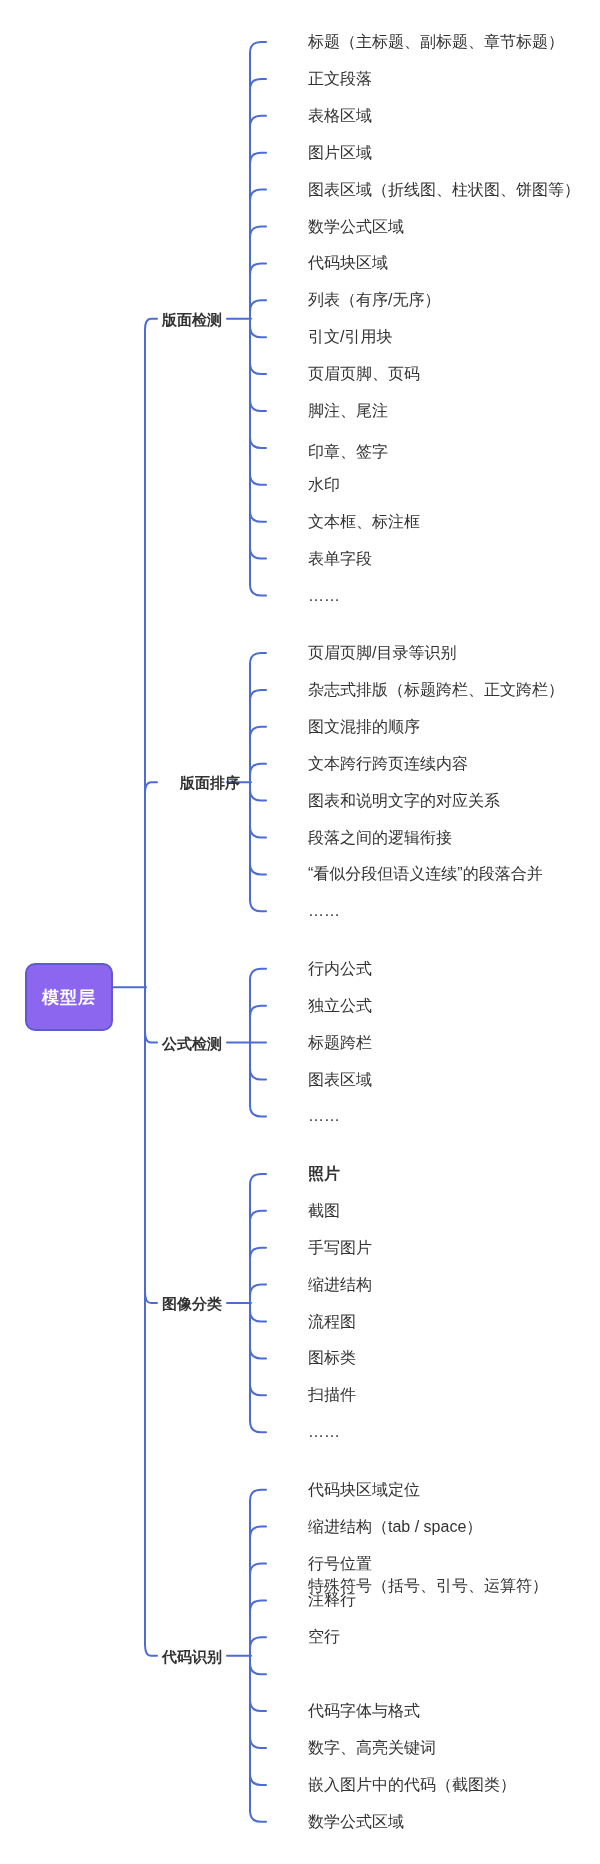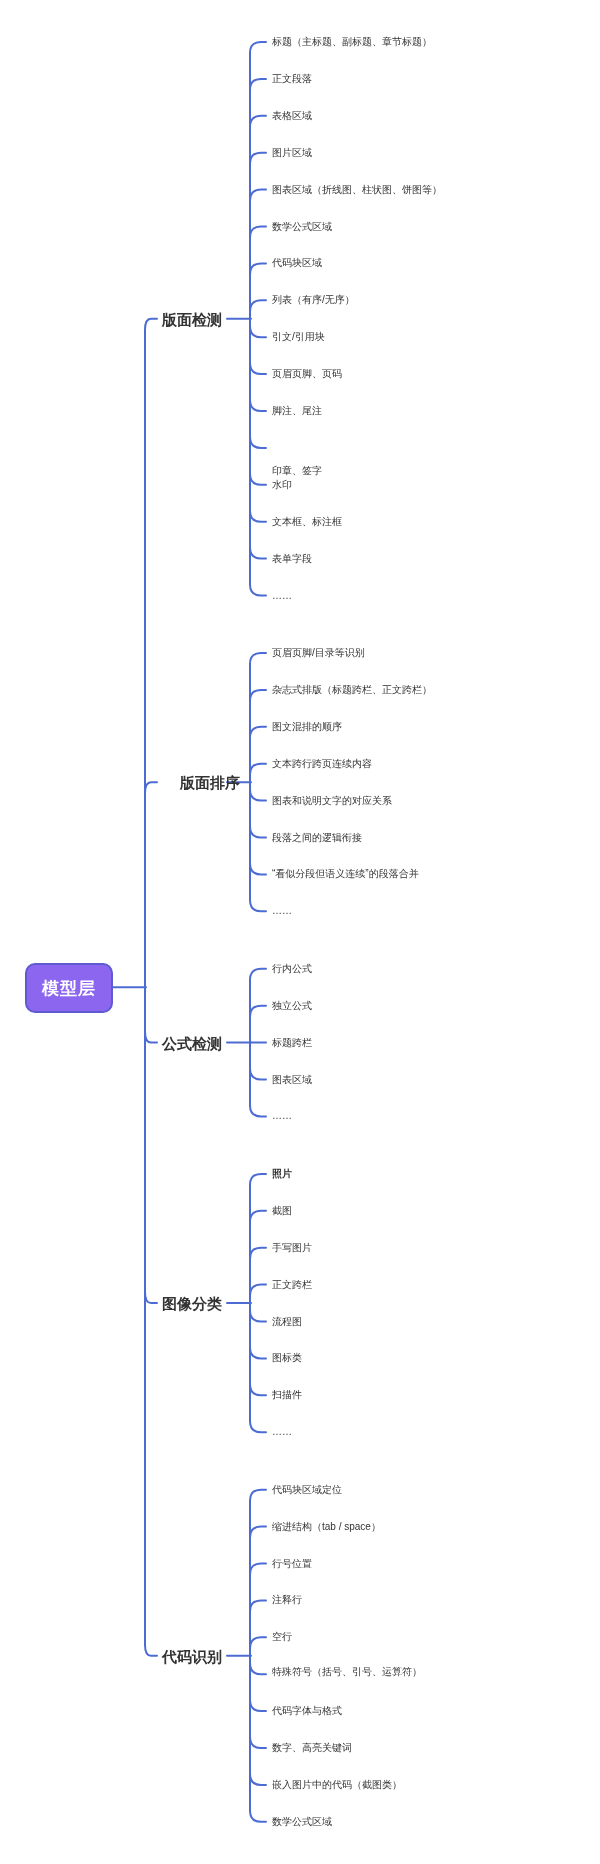--- a/index.html
+++ b/index.html
@@ -9,25 +9,25 @@
     --root-border:#5E5BD0;
     --root-text:#FFFFFF;
     --bg:#FFFFFF;
   }
   html,body{margin:0;padding:0;background:var(--bg);}
   body{width:600px;height:1864px;position:relative;overflow:hidden;
        font-family:"Liberation Sans",sans-serif;}
   #canvas{position:absolute;left:0;top:0;width:600px;height:1864px;}
   #links{position:absolute;left:0;top:0;}
   #links path{stroke:var(--line);stroke-width:2;fill:none;stroke-linecap:round;}
-  .leaf{position:absolute;transform:translateY(-50%);font-size:10px;line-height:1;
-        color:var(--text);white-space:nowrap;}
+  .leaf{position:absolute;transform:translateY(-50%);font-size:16px;line-height:1;
+        color:var(--text);white-space:nowrap;margin-left:36px;}
   .branch-label{position:absolute;transform:translateY(-50%);font-size:15px;line-height:1;
         font-weight:600;color:var(--text);white-space:nowrap;}
-  #root-node{position:absolute;left:25px;top:963px;width:88px;height:50px;
+  #root-node{position:absolute;left:25px;top:963px;width:88px;height:68px;
         box-sizing:border-box;border-radius:10px;
         background:var(--root-fill);border:2px solid var(--root-border);
         display:flex;align-items:center;justify-content:center;}
   #root-node span{font-size:17px;font-weight:bold;color:var(--root-text);letter-spacing:1px;}
 </style>
 </head>
 <body>
 
 <div id="canvas">
   <svg id="links" width="600" height="1864">
@@ -105,21 +105,21 @@
       <div class="leaf" style="left: 272px; top: 78.9px;">正文段落</div>
       <div class="leaf" style="left: 272px; top: 115.8px;">表格区域</div>
       <div class="leaf" style="left: 272px; top: 152.7px;">图片区域</div>
       <div class="leaf" style="left: 272px; top: 189.6px;">图表区域（折线图、柱状图、饼图等）</div>
       <div class="leaf" style="left: 272px; top: 226.5px;">数学公式区域</div>
       <div class="leaf" style="left: 272px; top: 263.4px;">代码块区域</div>
       <div class="leaf" style="left: 272px; top: 300.3px;">列表（有序/无序）</div>
       <div class="leaf" style="left: 272px; top: 337.2px;">引文/引用块</div>
       <div class="leaf" style="left: 272px; top: 374.1px;">页眉页脚、页码</div>
       <div class="leaf" style="left: 272px; top: 411px;">脚注、尾注</div>
-      <div class="leaf" style="left: 272px; top: 471px; text-align: center;">印章、签字</div>
+      <div class="leaf" style="left: 272px; top: 452px; text-align: center;">印章、签字</div>
       <div class="leaf" style="left: 272px; top: 484.8px;">水印</div>
       <div class="leaf" style="left: 272px; top: 521.7px;">文本框、标注框</div>
       <div class="leaf" style="left: 272px; top: 558.6px;">表单字段</div>
       <div class="leaf" style="left: 272px; top: 595.5px;">……</div>
       <div class="branch-label" style="left: 180px; top: 782.15px;">版面排序</div>
       <div class="leaf" style="left: 272px; top: 653px;">页眉页脚/目录等识别</div>
       <div class="leaf" style="left: 272px; top: 689.9px;">杂志式排版（标题跨栏、正文跨栏）</div>
       <div class="leaf" style="left: 272px; top: 726.8px;">图文混排的顺序</div>
       <div class="leaf" style="left: 272px; top: 763.7px;">文本跨行跨页连续内容</div>
       <div class="leaf" style="left: 272px; top: 800.6px;">图表和说明文字的对应关系</div>
@@ -129,30 +129,30 @@
       <div class="branch-label" style="left: 162px; top: 1042.6px;">公式检测</div>
       <div class="leaf" style="left: 272px; top: 968.8px;">行内公式</div>
       <div class="leaf" style="left: 272px; top: 1005.7px;">独立公式</div>
       <div class="leaf" style="left: 272px; top: 1042.6px;">标题跨栏</div>
       <div class="leaf" style="left: 272px; top: 1079.5px;">图表区域</div>
       <div class="leaf" style="left: 272px; top: 1116.4px;">……</div>
       <div class="branch-label" style="left: 162px; top: 1303.05px;">图像分类</div>
       <div class="leaf" style="left: 272px; top: 1173.9px; font-weight: bold;">照片</div>
       <div class="leaf" style="left: 272px; top: 1210.8px;">截图</div>
       <div class="leaf" style="left: 272px; top: 1247.7px;">手写图片</div>
-      <div class="leaf" style="left: 272px; top: 1284.6px;">正文跨栏</div>
+      <div class="leaf" style="left: 272px; top: 1284.6px;">缩进结构</div>
       <div class="leaf" style="left: 272px; top: 1321.5px;">流程图</div>
       <div class="leaf" style="left: 272px; top: 1358.4px;">图标类</div>
       <div class="leaf" style="left: 272px; top: 1395.3px;">扫描件</div>
       <div class="leaf" style="left: 272px; top: 1432.2px;">……</div>
       <div class="branch-label" style="left: 162px; top: 1655.75px;">代码识别</div>
       <div class="leaf" style="left: 272px; top: 1489.7px;">代码块区域定位</div>
       <div class="leaf" style="left: 272px; top: 1526.6px;">缩进结构（tab / space）</div>
       <div class="leaf" style="left: 272px; top: 1563.5px;">行号位置</div>
       <div class="leaf" style="left: 272px; top: 1600.4px;">注释行</div>
       <div class="leaf" style="left: 272px; top: 1637.3px;">空行</div>
-      <div class="leaf" style="left: 272px; top: 1672px; text-align: right;">特殊符号（括号、引号、运算符）</div>
+      <div class="leaf" style="left: 272px; top: 1586px; text-align: right;">特殊符号（括号、引号、运算符）</div>
       <div class="leaf" style="left: 272px; top: 1711.1px;">代码字体与格式</div>
       <div class="leaf" style="left: 272px; top: 1748px;">数字、高亮关键词</div>
       <div class="leaf" style="left: 272px; top: 1784.9px;">嵌入图片中的代码（截图类）</div>
       <div class="leaf" style="left: 272px; top: 1821.8px;">数学公式区域</div>
     </div>
 </div>
 
 </body></html>

